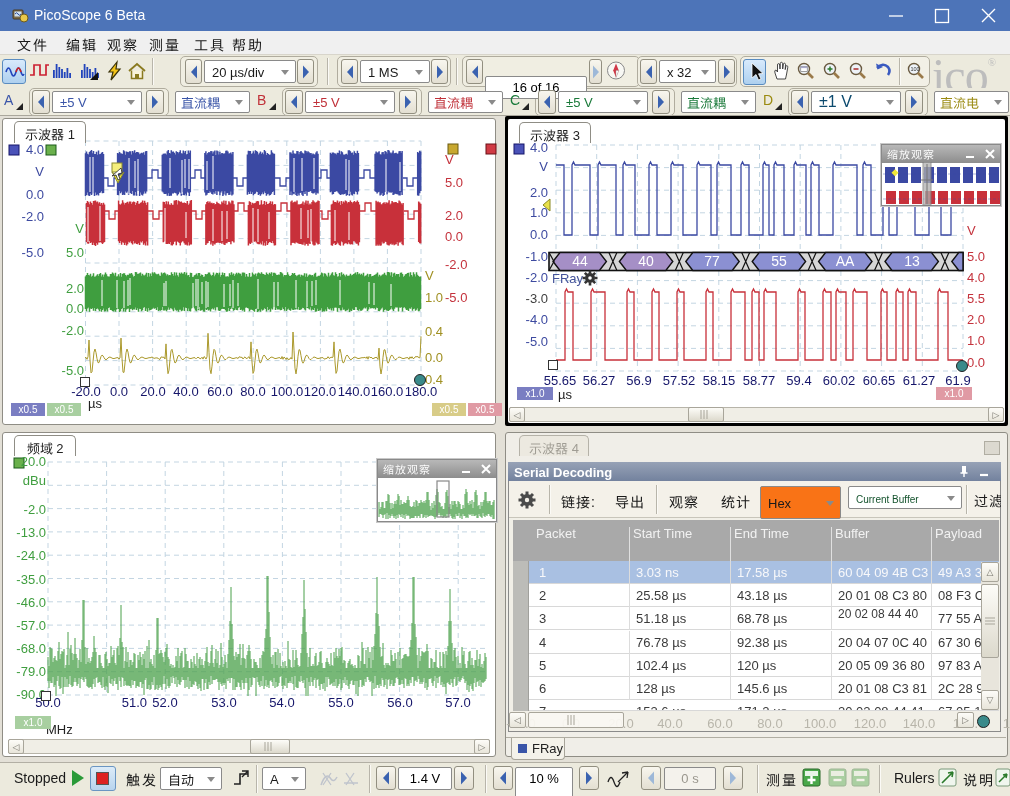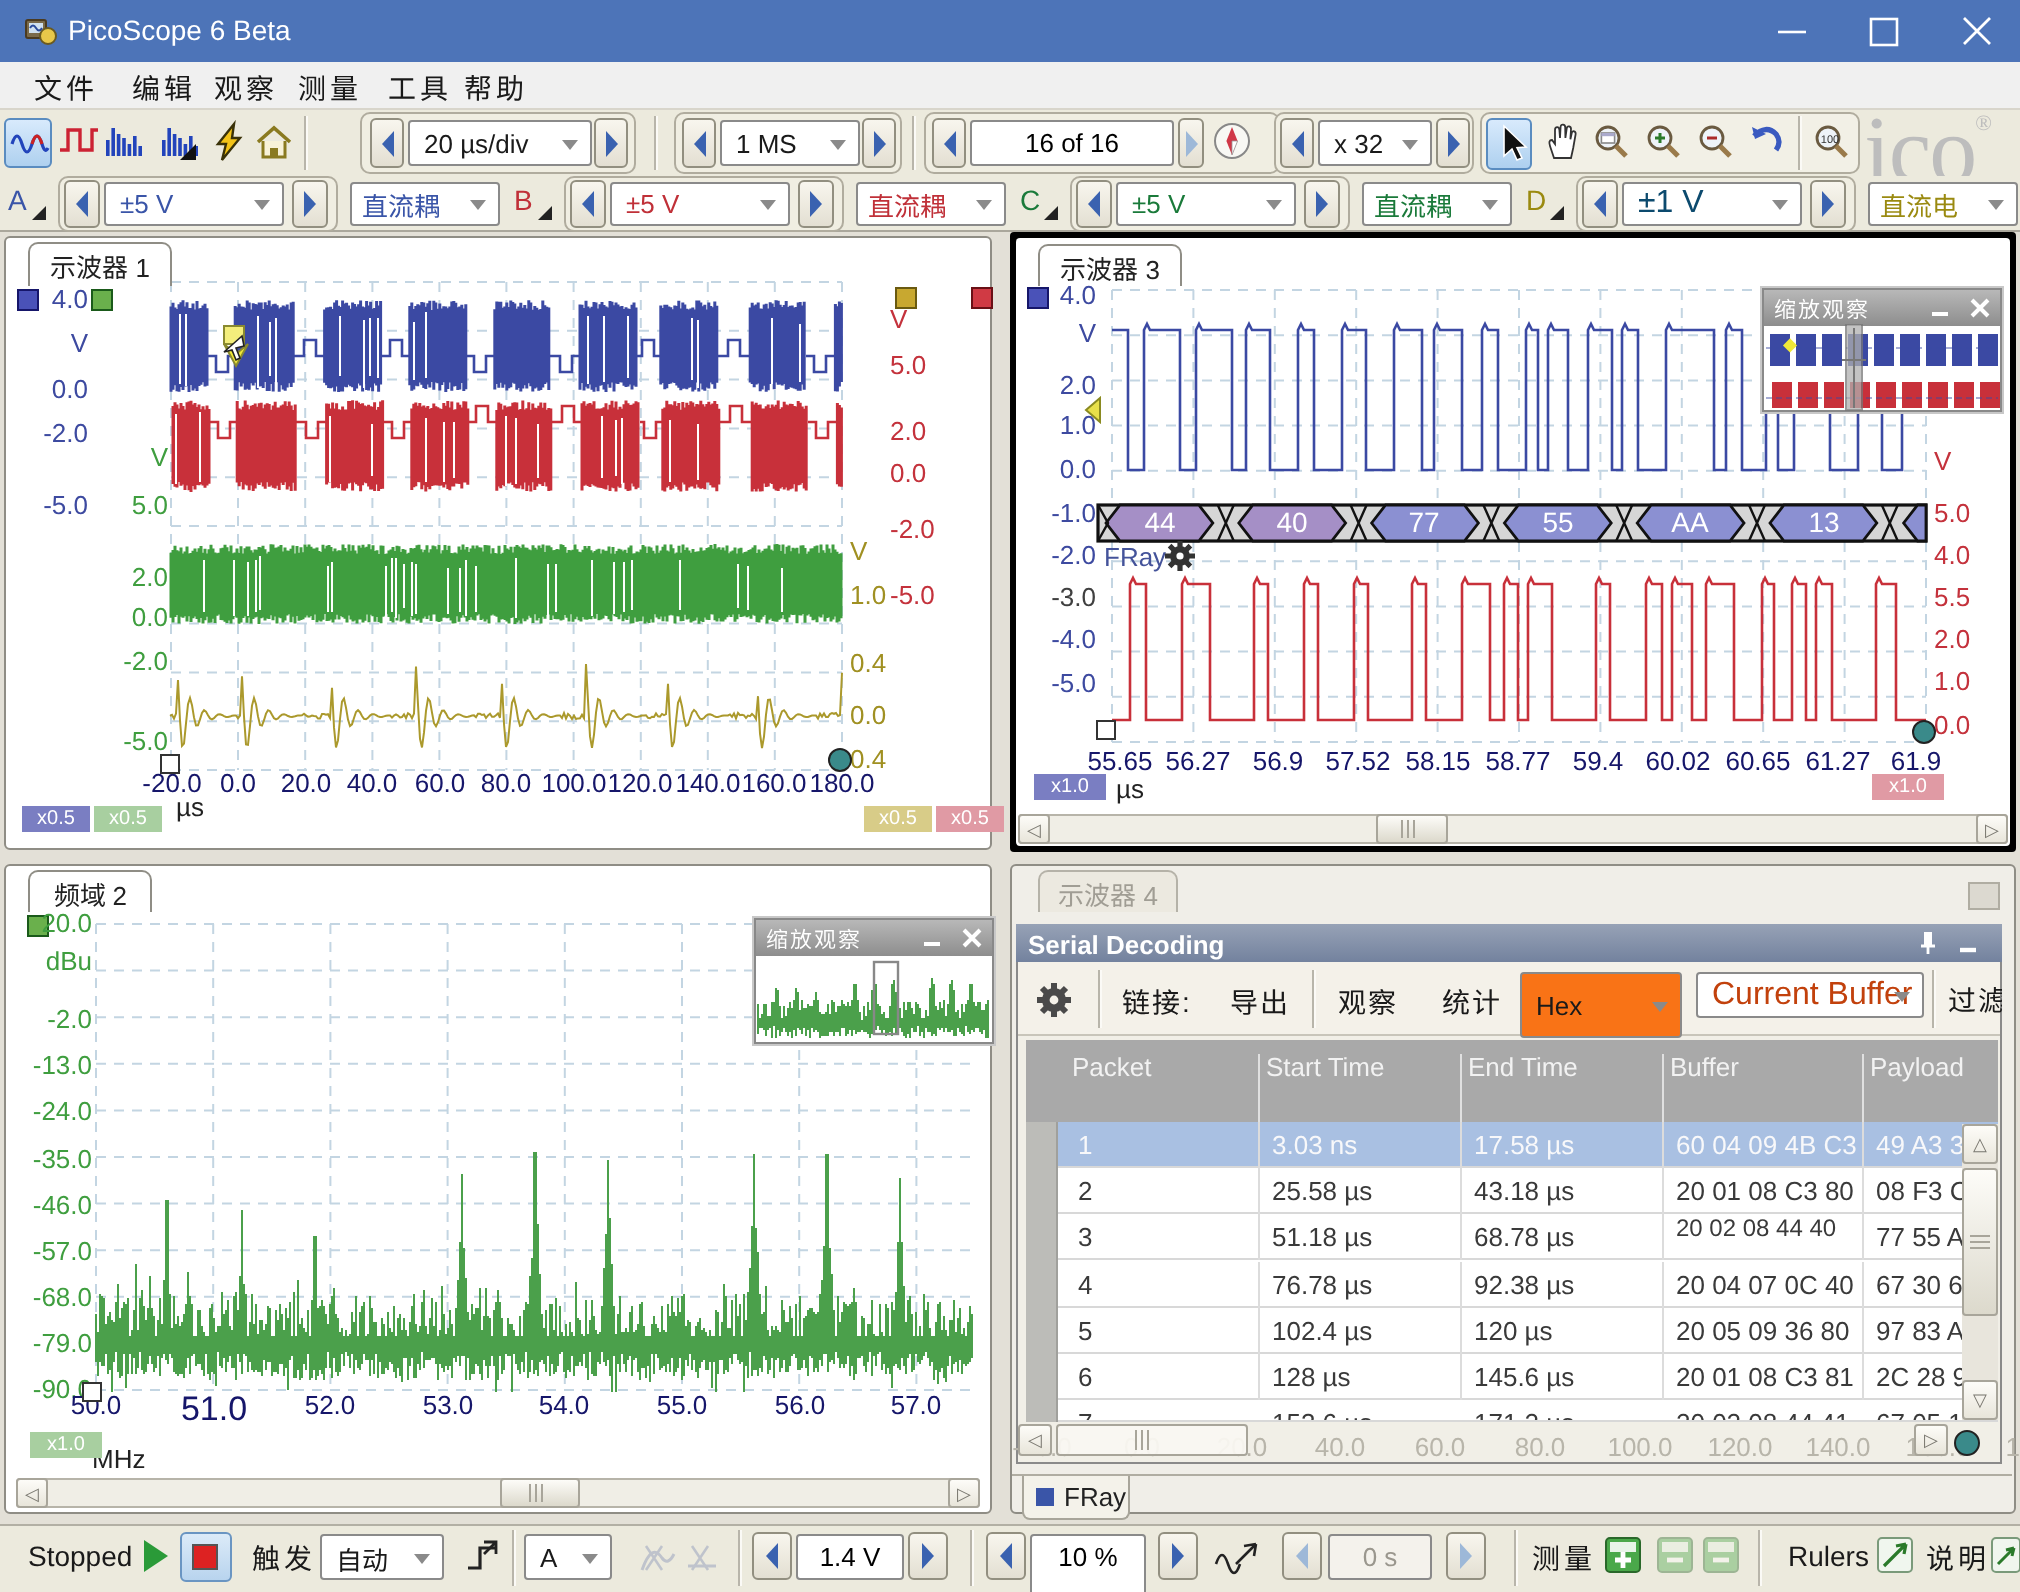--- a/index.html
+++ b/index.html
@@ -263,21 +263,21 @@
       <path d="M5 4 L11 10.5 L5 17 z" fill="#3a62b0"></path>
     </svg>
   </div>
 <div class="sep" style="left:456px;top:58px;height:27px"></div>
 <div class="abs" style="left:462px;top:56px;width:178px;height:31px;border:1px solid #b0ac9e;border-radius:5px;z-index:8;background:#f0eee2"></div>
 <div class="abtn" style="left:466px;top:59px;width:17px;height:25px">
     <svg width="16" height="21">
       <path d="M11 4 L5 10.5 L11 17 z" fill="#3a62b0"></path>
     </svg>
   </div>
-<div class="combo" style="left:485px;top:60px;width:102px;height:23px">
+<div class="combo" style="left:485px;top:76px;width:102px;height:23px">
     <div style="text-align:center;font-size:13px;margin-top:3px">16 of 16</div>
   </div>
 <div class="abtn" style="left:589px;top:59px;width:13px;height:25px">
     <svg width="16" height="21">
       <path d="M5 4 L11 10.5 L5 17 z" fill="#9db8d8"></path>
     </svg>
   </div>
 <div class="tbtn" style="left:604px;top:59px;width:26px;height:25px;">
     <svg width="24" height="23" style="position:absolute;left:1px;top:1px">
       <circle cx="11" cy="10.5" r="8.5" fill="#f8f8f4" stroke="#888"></circle>
@@ -717,21 +717,21 @@
 <div class="lblr" style="left:-14px;top:502px;width:60px;color:#3f9e3f;font-size:13px">-2.0</div>
 <div class="lblr" style="left:-14px;top:525px;width:60px;color:#3f9e3f;font-size:13px">-13.0</div>
 <div class="lblr" style="left:-14px;top:548px;width:60px;color:#3f9e3f;font-size:13px">-24.0</div>
 <div class="lblr" style="left:-14px;top:572px;width:60px;color:#3f9e3f;font-size:13px">-35.0</div>
 <div class="lblr" style="left:-14px;top:595px;width:60px;color:#3f9e3f;font-size:13px">-46.0</div>
 <div class="lblr" style="left:-14px;top:618px;width:60px;color:#3f9e3f;font-size:13px">-57.0</div>
 <div class="lblr" style="left:-14px;top:641px;width:60px;color:#3f9e3f;font-size:13px">-68.0</div>
 <div class="lblr" style="left:-14px;top:664px;width:60px;color:#3f9e3f;font-size:13px">-79.0</div>
 <div class="lblr" style="left:-14px;top:687px;width:60px;color:#3f9e3f;font-size:13px">-90.0</div>
 <div class="lbl" style="left:8px;top:695px;width:80px;text-align:center;color:#16166a;font-size:13px">50.0</div>
-<div class="lbl" style="left:67px;top:695px;width:80px;text-align:center;color:#16166a;font-size:17px">51.0</div>
+<div class="lbl" style="left:67px;top:695px;width:80px;text-align:right;color:#16166a;font-size:13px">51.0</div>
 <div class="lbl" style="left:125px;top:695px;width:80px;text-align:center;color:#16166a;font-size:13px">52.0</div>
 <div class="lbl" style="left:184px;top:695px;width:80px;text-align:center;color:#16166a;font-size:13px">53.0</div>
 <div class="lbl" style="left:242px;top:695px;width:80px;text-align:center;color:#16166a;font-size:13px">54.0</div>
 <div class="lbl" style="left:301px;top:695px;width:80px;text-align:center;color:#16166a;font-size:13px">55.0</div>
 <div class="lbl" style="left:360px;top:695px;width:80px;text-align:center;color:#16166a;font-size:13px">56.0</div>
 <div class="lbl" style="left:418px;top:695px;width:80px;text-align:center;color:#16166a;font-size:13px">57.0</div>
 <div class="lbl" style="left:46px;top:722px;color:#222;font-size:13px">MHz</div>
 <div class="abs" style="left:41px;top:691px;width:10px;height:10px;background:#fff;border:1.5px solid #333;z-index:3"></div>
 <div class="badge" style="left:15px;top:716px;width:36px;background:#a8cfa0">x1.0</div>
 <div class="scrl" style="left:8px;top:739px;width:482px;height:15px"></div>
@@ -812,21 +812,21 @@
 <div class="abs" style="left:712px;top:485px;width:48px;height:29px;z-index:8;text-align:center;padding-top:7px"><svg class="cj" style="width:14px;height:14px;margin-right:1px;" viewBox="0 0 1000 1000" fill="#1a1a1a">
       <use href="#g7edf"></use>
     </svg><svg class="cj" style="width:14px;height:14px;margin-right:1px;" viewBox="0 0 1000 1000" fill="#1a1a1a">
       <use href="#g8ba1"></use>
     </svg></div>
 <div class="combo" style="left:760px;top:486px;width:81px;height:33px;background:#f97316">
     <div class="tx" style="left:7px"><span style="color:#1a1a1a;font-size:13px">Hex</span></div>
     <div class="darr"></div>
   </div>
 <div class="combo" style="left:848px;top:486px;width:114px;height:23px;background:#fff">
-    <div class="tx" style="left:7px"><span style="color:#c2410c;font-size:16px">Current Buffer</span></div>
+    <div class="tx" style="left:7px"><span style="color:#14532d;font-size:10px">Current Buffer</span></div>
     <div class="darr"></div>
   </div>
 <div class="sep" style="left:966px;top:485px;height:29px;z-index:8"></div>
 <div class="abs" style="left:974px;top:491px;z-index:8;width:27px;overflow:hidden;white-space:nowrap"><svg class="cj" style="width:14px;height:14px;margin-right:1px;" viewBox="0 0 1000 1000" fill="#1a1a1a">
       <use href="#g8fc7"></use>
     </svg><svg class="cj" style="width:14px;height:14px;margin-right:1px;" viewBox="0 0 1000 1000" fill="#1a1a1a">
       <use href="#g6ee4"></use>
     </svg></div>
 <div class="abs" style="left:513px;top:520px;width:486px;height:191px;background:#fff;border:1px solid #b0b0b0;z-index:7"></div>
 <div class="abs" style="left:513px;top:520px;width:486px;height:41px;background:#a9a9a9;z-index:8"></div>

